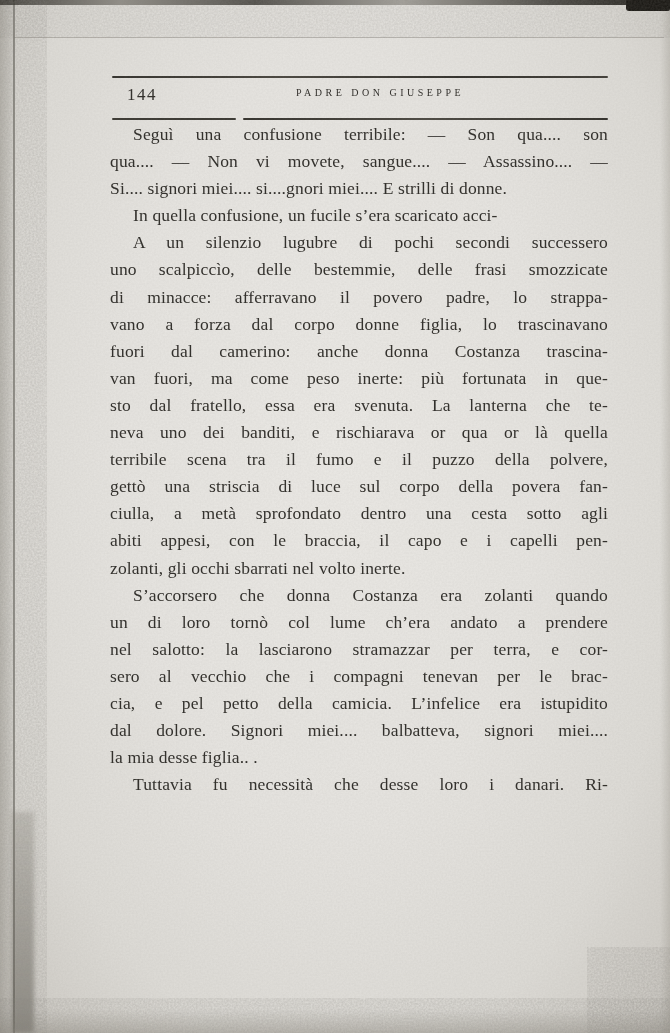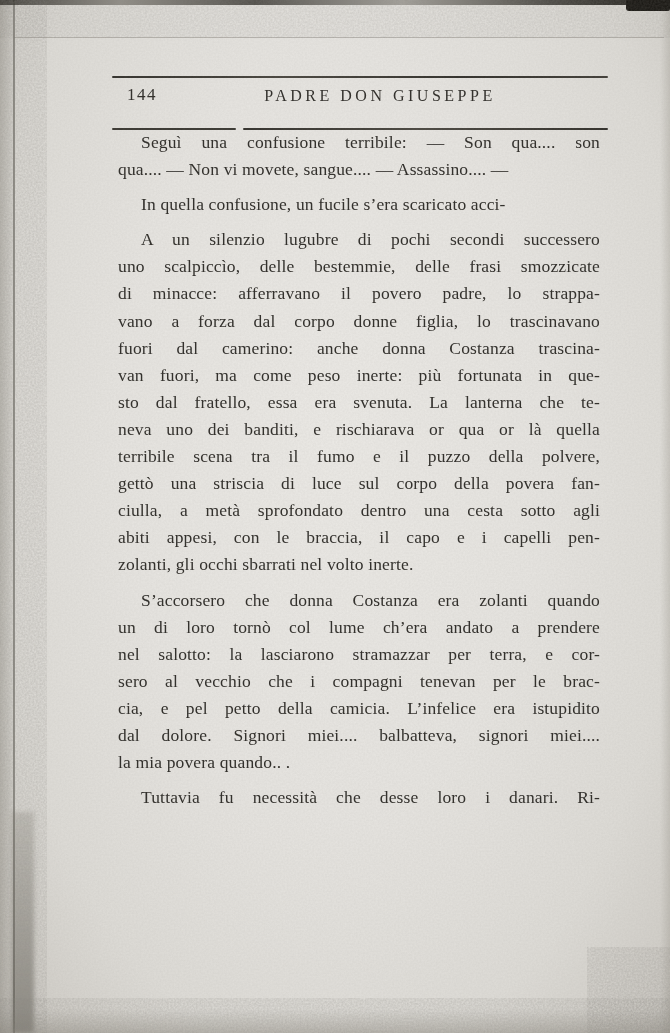--- a/index.html
+++ b/index.html
@@ -50,46 +50,46 @@
     background: linear-gradient(0deg, rgba(132,128,118,.4), rgba(132,128,118,0));
   }
   .right-edge-shade {
     top: 0; bottom: 0; right: 0; width: 10px;
     background: linear-gradient(270deg, rgba(146,142,132,.3), rgba(146,142,132,0));
   }
   .grain { position: absolute; top: 0; left: 0; pointer-events: none; }
 
   
   .header {
-    position: absolute; left: 112px; top: 76px; width: 496px; height: 54px;
+    position: absolute; left: 112px; top: 76px; width: 496px; height: 44px;
     color: var(--ink, #2f2d29);
   }
   .rule { position: absolute; background: #3b3933; height: 2px; border-radius: 1px; }
   .rule-top { top: 0; left: 0; right: 0;
     background: linear-gradient(90deg,#34322d 0%,#4a4740 35%,#33312c 70%,#423f39 100%); }
   .rule-bottom-a { bottom: 0; left: 0; width: 124px; }
   .rule-bottom-b { bottom: 0; left: 131px; right: 0;
     background: linear-gradient(90deg,#34322d 0%,#4c4942 50%,#33312c 100%); }
   .page-number {
     position: absolute; left: 15px; top: 9px;
     font-size: 17px; letter-spacing: 1.5px;
   }
   .running-title {
     position: absolute; left: 40px; right: 0; top: 11px; text-align: center;
-    font-size: 16px; letter-spacing: 3.5px; font-weight: 400;
+    font-size: 10px; letter-spacing: 3.5px; font-weight: 400;
   }
 
   
   .textcol {
     position: absolute; left: 110px; top: 121px; width: 498px;
     color: var(--ink, #2f2d29);
     font-size: 17.5px; line-height: 27.1px;
     letter-spacing: 0.15px;
   }
-  .para { margin: 8px; }
+  .para { margin: 0; }
   .para .line {
     text-align: justify;
     text-align-last: justify;
     white-space: normal;
   }
   .para .line:first-child { text-indent: 23px; }
   .para .line:last-child { text-align-last: left; }
   .para.continues .line:last-child { text-align-last: justify; }
 </style>
 </head>
@@ -102,20 +102,21 @@
     <span class="page-number">144</span>
     <span class="running-title">PADRE DON GIUSEPPE</span>
     <div class="rule rule-bottom-a"></div>
     <div class="rule rule-bottom-b"></div>
   </div>
 
   <div class="textcol" id="textcol">
       <div class="para">
         <div class="line">Seguì una confusione terribile: — Son qua.... son</div>
         <div class="line">qua.... — Non vi movete, sangue.... — Assassino.... —</div>
+        <div class="line">Si.... signori miei.... si....gnori miei.... E strilli di donne.</div>
       </div>
       <div class="para">
         <div class="line">In quella confusione, un fucile s’era scaricato acci-</div>
       </div>
       <div class="para">
         <div class="line">A un silenzio lugubre di pochi secondi successero</div>
         <div class="line">uno scalpiccìo, delle bestemmie, delle frasi smozzicate</div>
         <div class="line">di minacce: afferravano il povero padre, lo strappa-</div>
         <div class="line">vano a forza dal corpo donne figlia, lo trascinavano</div>
         <div class="line">fuori dal camerino: anche donna Costanza trascina-</div>
@@ -128,21 +129,21 @@
         <div class="line">abiti appesi, con le braccia, il capo e i capelli pen-</div>
         <div class="line">zolanti, gli occhi sbarrati nel volto inerte.</div>
       </div>
       <div class="para">
         <div class="line">S’accorsero che donna Costanza era zolanti quando</div>
         <div class="line">un di loro tornò col lume ch’era andato a prendere</div>
         <div class="line">nel salotto: la lasciarono stramazzar per terra, e cor-</div>
         <div class="line">sero al vecchio che i compagni tenevan per le brac-</div>
         <div class="line">cia, e pel petto della camicia. L’infelice era istupidito</div>
         <div class="line">dal dolore. Signori miei.... balbatteva, signori miei....</div>
-        <div class="line">la mia povera quando.. .</div>
+        <div class="line">la mia desse figlia.. .</div>
       </div>
       <div class="para continues">
         <div class="line">Tuttavia fu necessità che desse loro i danari. Ri-</div>
       </div>
     </div>
 
   <div class="artifact left-edge-shade"></div>
   <div class="artifact left-fold-line"></div>
   <div class="artifact top-hairline"></div>
   <div class="artifact left-bottom-smudge"></div>

